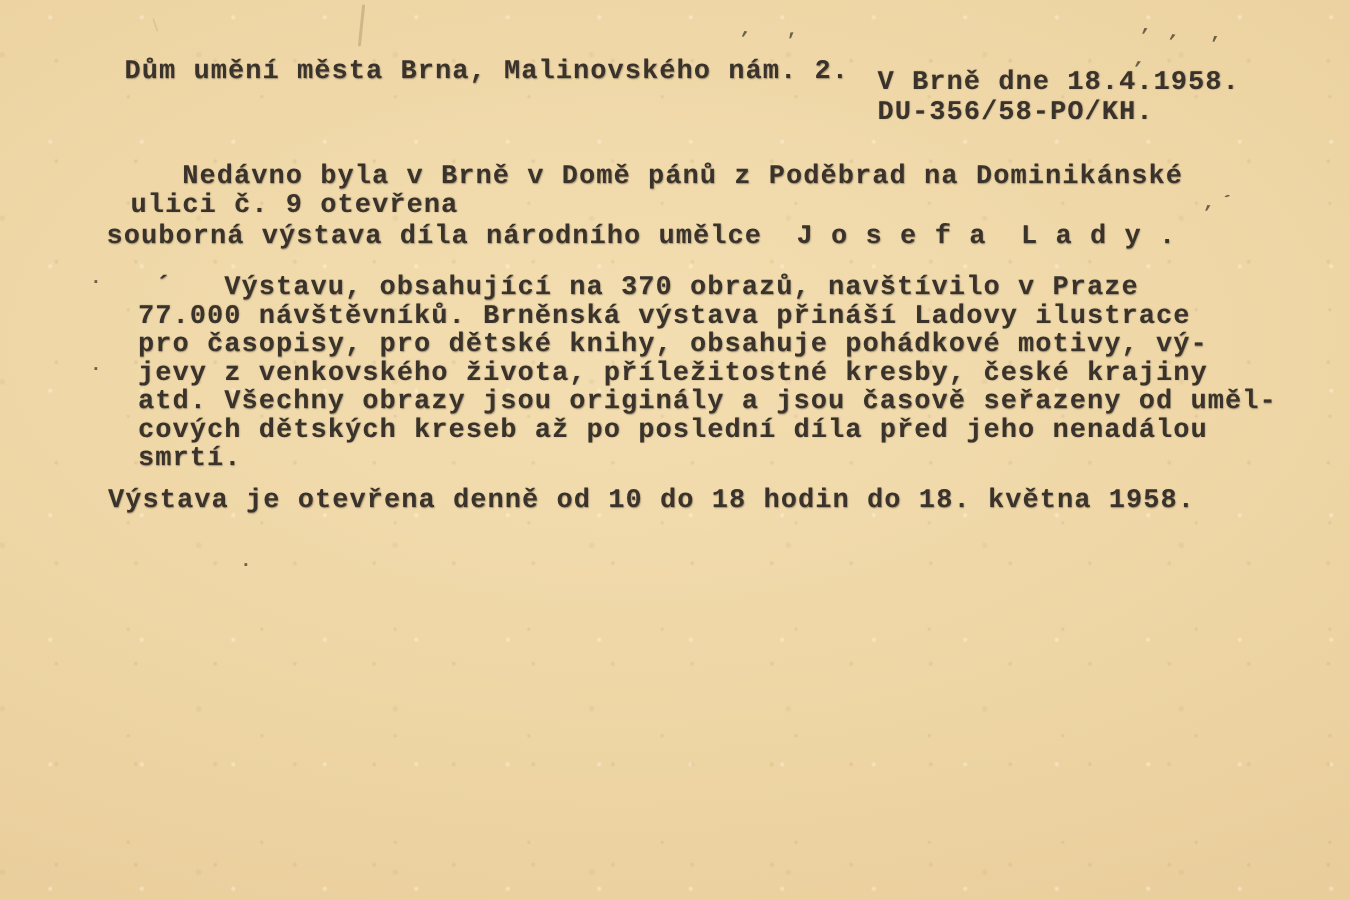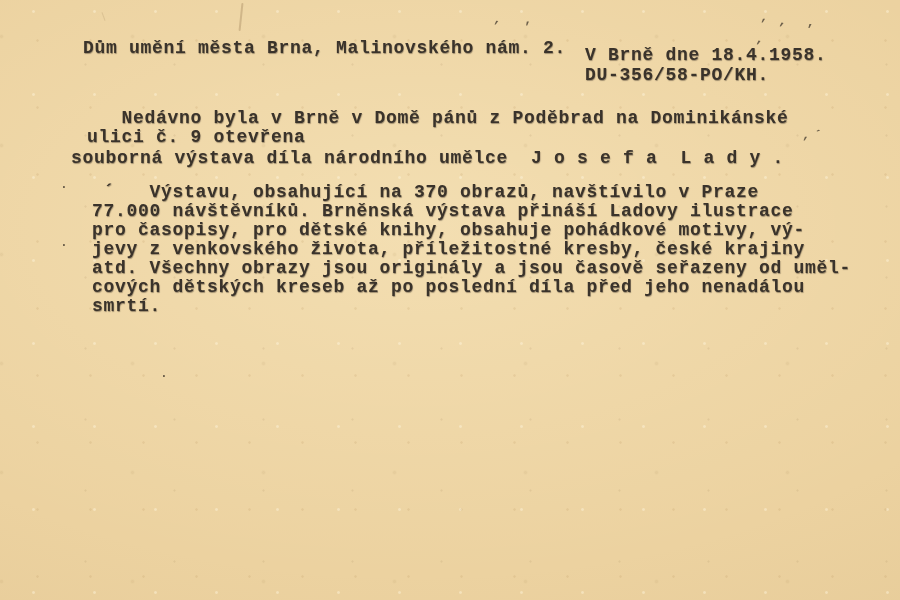--- a/index.html
+++ b/index.html
@@ -80,20 +80,21 @@
   <div class="t exhibition">souborná výstava díla národního umělce  J o s e f a  L a d y .</div>
 
   <div class="t description"> ´   Výstavu, obsahující na 370 obrazů, navštívilo v Praze
 77.000 návštěvníků. Brněnská výstava přináší Ladovy ilustrace
 pro časopisy, pro dětské knihy, obsahuje pohádkové motivy, vý-
 jevy z venkovského života, příležitostné kresby, české krajiny
 atd. Všechny obrazy jsou originály a jsou časově seřazeny od uměl-
 cových dětských kreseb až po poslední díla před jeho nenadálou
 smrtí.</div>
 
+  <div class="t hours">Výstava je otevřena denně od 10 do 18 hodin do 18. května 1958.</div>
 
 
 
   <div id="marks-layer">
       <span class="mark" style="left: 492px; top: 20px; transform: rotate(8deg);">’</span>
       <span class="mark" style="left: 524px; top: 21px; transform: rotate(-5deg);">’</span>
       <span class="mark" style="left: 759px; top: 18px; transform: rotate(5deg);">’</span>
       <span class="mark" style="left: 777px; top: 22px; transform: rotate(12deg);">’</span>
       <span class="mark" style="left: 806px; top: 23px; transform: rotate(0deg);">’</span>
       <span class="mark" style="left: 754px; top: 40px; transform: rotate(10deg);">’</span>

